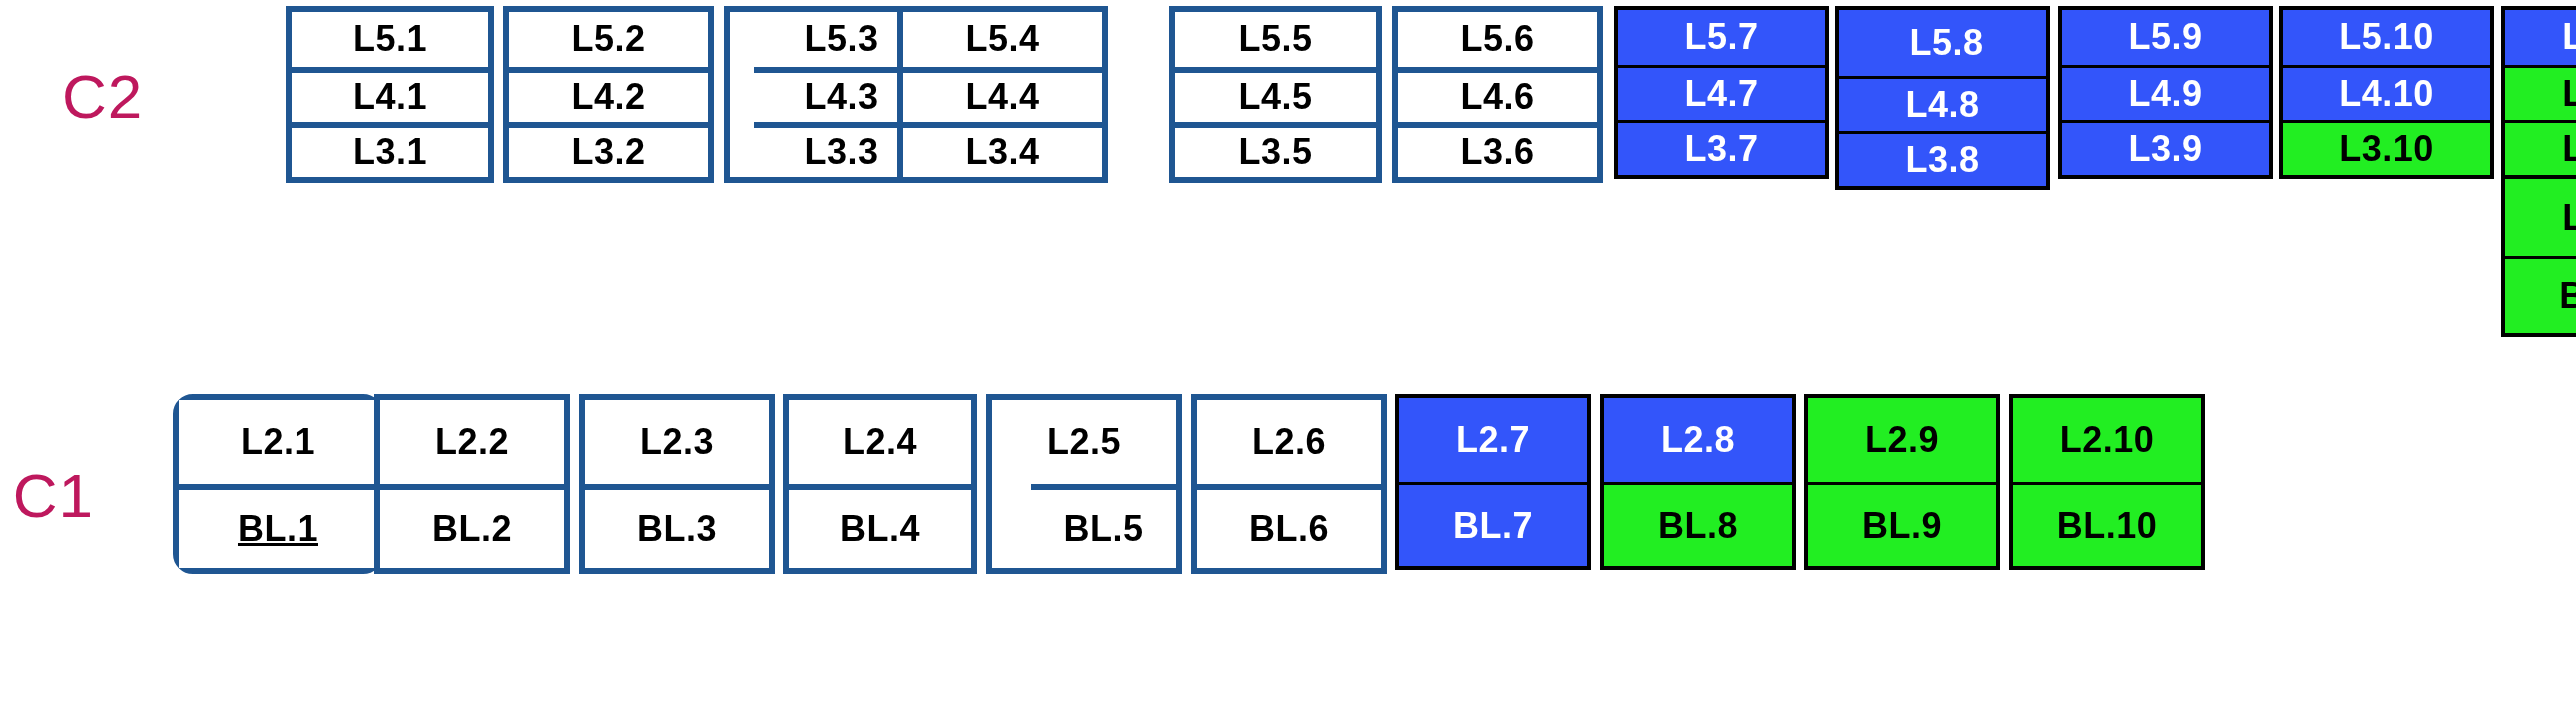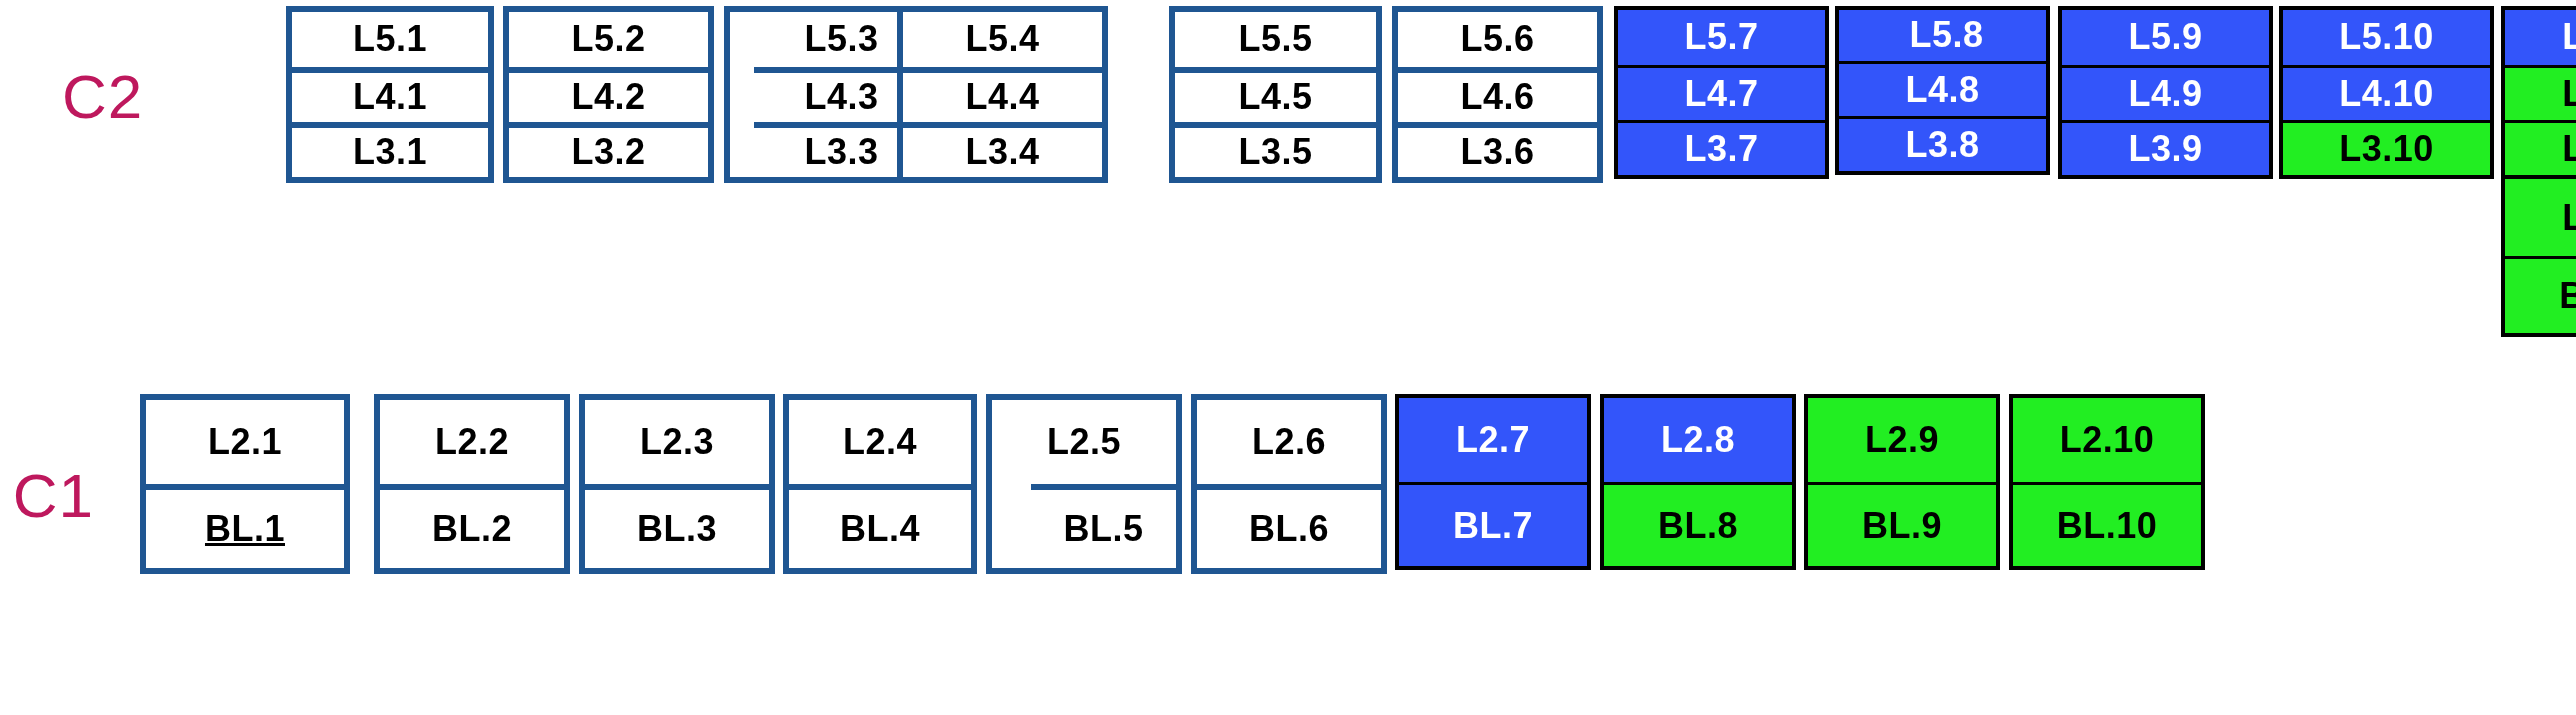--- a/index.html
+++ b/index.html
@@ -99,40 +99,40 @@
         <div class="cell white" style="height: 55px;">L5.6</div>
         <div class="cell white sep-plain" style="height: 55px;">L4.6</div>
         <div class="cell white sep-plain" style="height: 55px;">L3.6</div>
       </div>
       <div class="group filled" style="left: 1614px; top: 5.5px; width: 215px;">
         <div class="cell blue" style="height: 55px;">L5.7</div>
         <div class="cell blue sep-filled" style="height: 55px;">L4.7</div>
         <div class="cell blue sep-filled" style="height: 55px;">L3.7</div>
       </div>
       <div class="group filled" style="left: 1835px; top: 5.5px; width: 215px;">
-        <div class="cell blue" style="height: 51px; padding-left: 8px;">L5.8</div>
+        <div class="cell blue" style="height: 66px; padding-left: 8px;">L5.8</div>
         <div class="cell blue sep-filled" style="height: 55px;">L4.8</div>
         <div class="cell blue sep-filled" style="height: 55px;">L3.8</div>
       </div>
       <div class="group filled" style="left: 2058px; top: 5.5px; width: 215px;">
         <div class="cell blue" style="height: 55px;">L5.9</div>
         <div class="cell blue sep-filled" style="height: 55px;">L4.9</div>
         <div class="cell blue sep-filled" style="height: 55px;">L3.9</div>
       </div>
       <div class="group filled" style="left: 2279px; top: 5.5px; width: 215px;">
         <div class="cell blue" style="height: 55px;">L5.10</div>
         <div class="cell blue sep-filled" style="height: 55px;">L4.10</div>
         <div class="cell green sep-filled" style="height: 55px;">L3.10</div>
       </div>
       <div class="group filled" style="left: 2501px; top: 5.5px; width: 215px;">
         <div class="cell blue" style="height: 55px;">L5.11</div>
         <div class="cell green sep-filled" style="height: 55px;">L4.11</div>
         <div class="cell green sep-filled" style="height: 55px;">L3.11</div>
       </div>
-      <div class="group plain" style="left: 140px; top: 394px; width: 210px;">
+      <div class="group plain" style="left: 173px; top: 394px; width: 210px; border-radius: 20px;">
         <div class="cell white" style="height: 84px;">L2.1</div>
         <div class="cell white sep-plain" style="height: 84px; text-decoration: underline;">BL.1</div>
       </div>
       <div class="group plain" style="left: 374px; top: 394px; width: 196px;">
         <div class="cell white" style="height: 84px;">L2.2</div>
         <div class="cell white sep-plain" style="height: 84px;">BL.2</div>
       </div>
       <div class="group plain" style="left: 579px; top: 394px; width: 196px;">
         <div class="cell white" style="height: 84px;">L2.3</div>
         <div class="cell white sep-plain" style="height: 84px;">BL.3</div>

